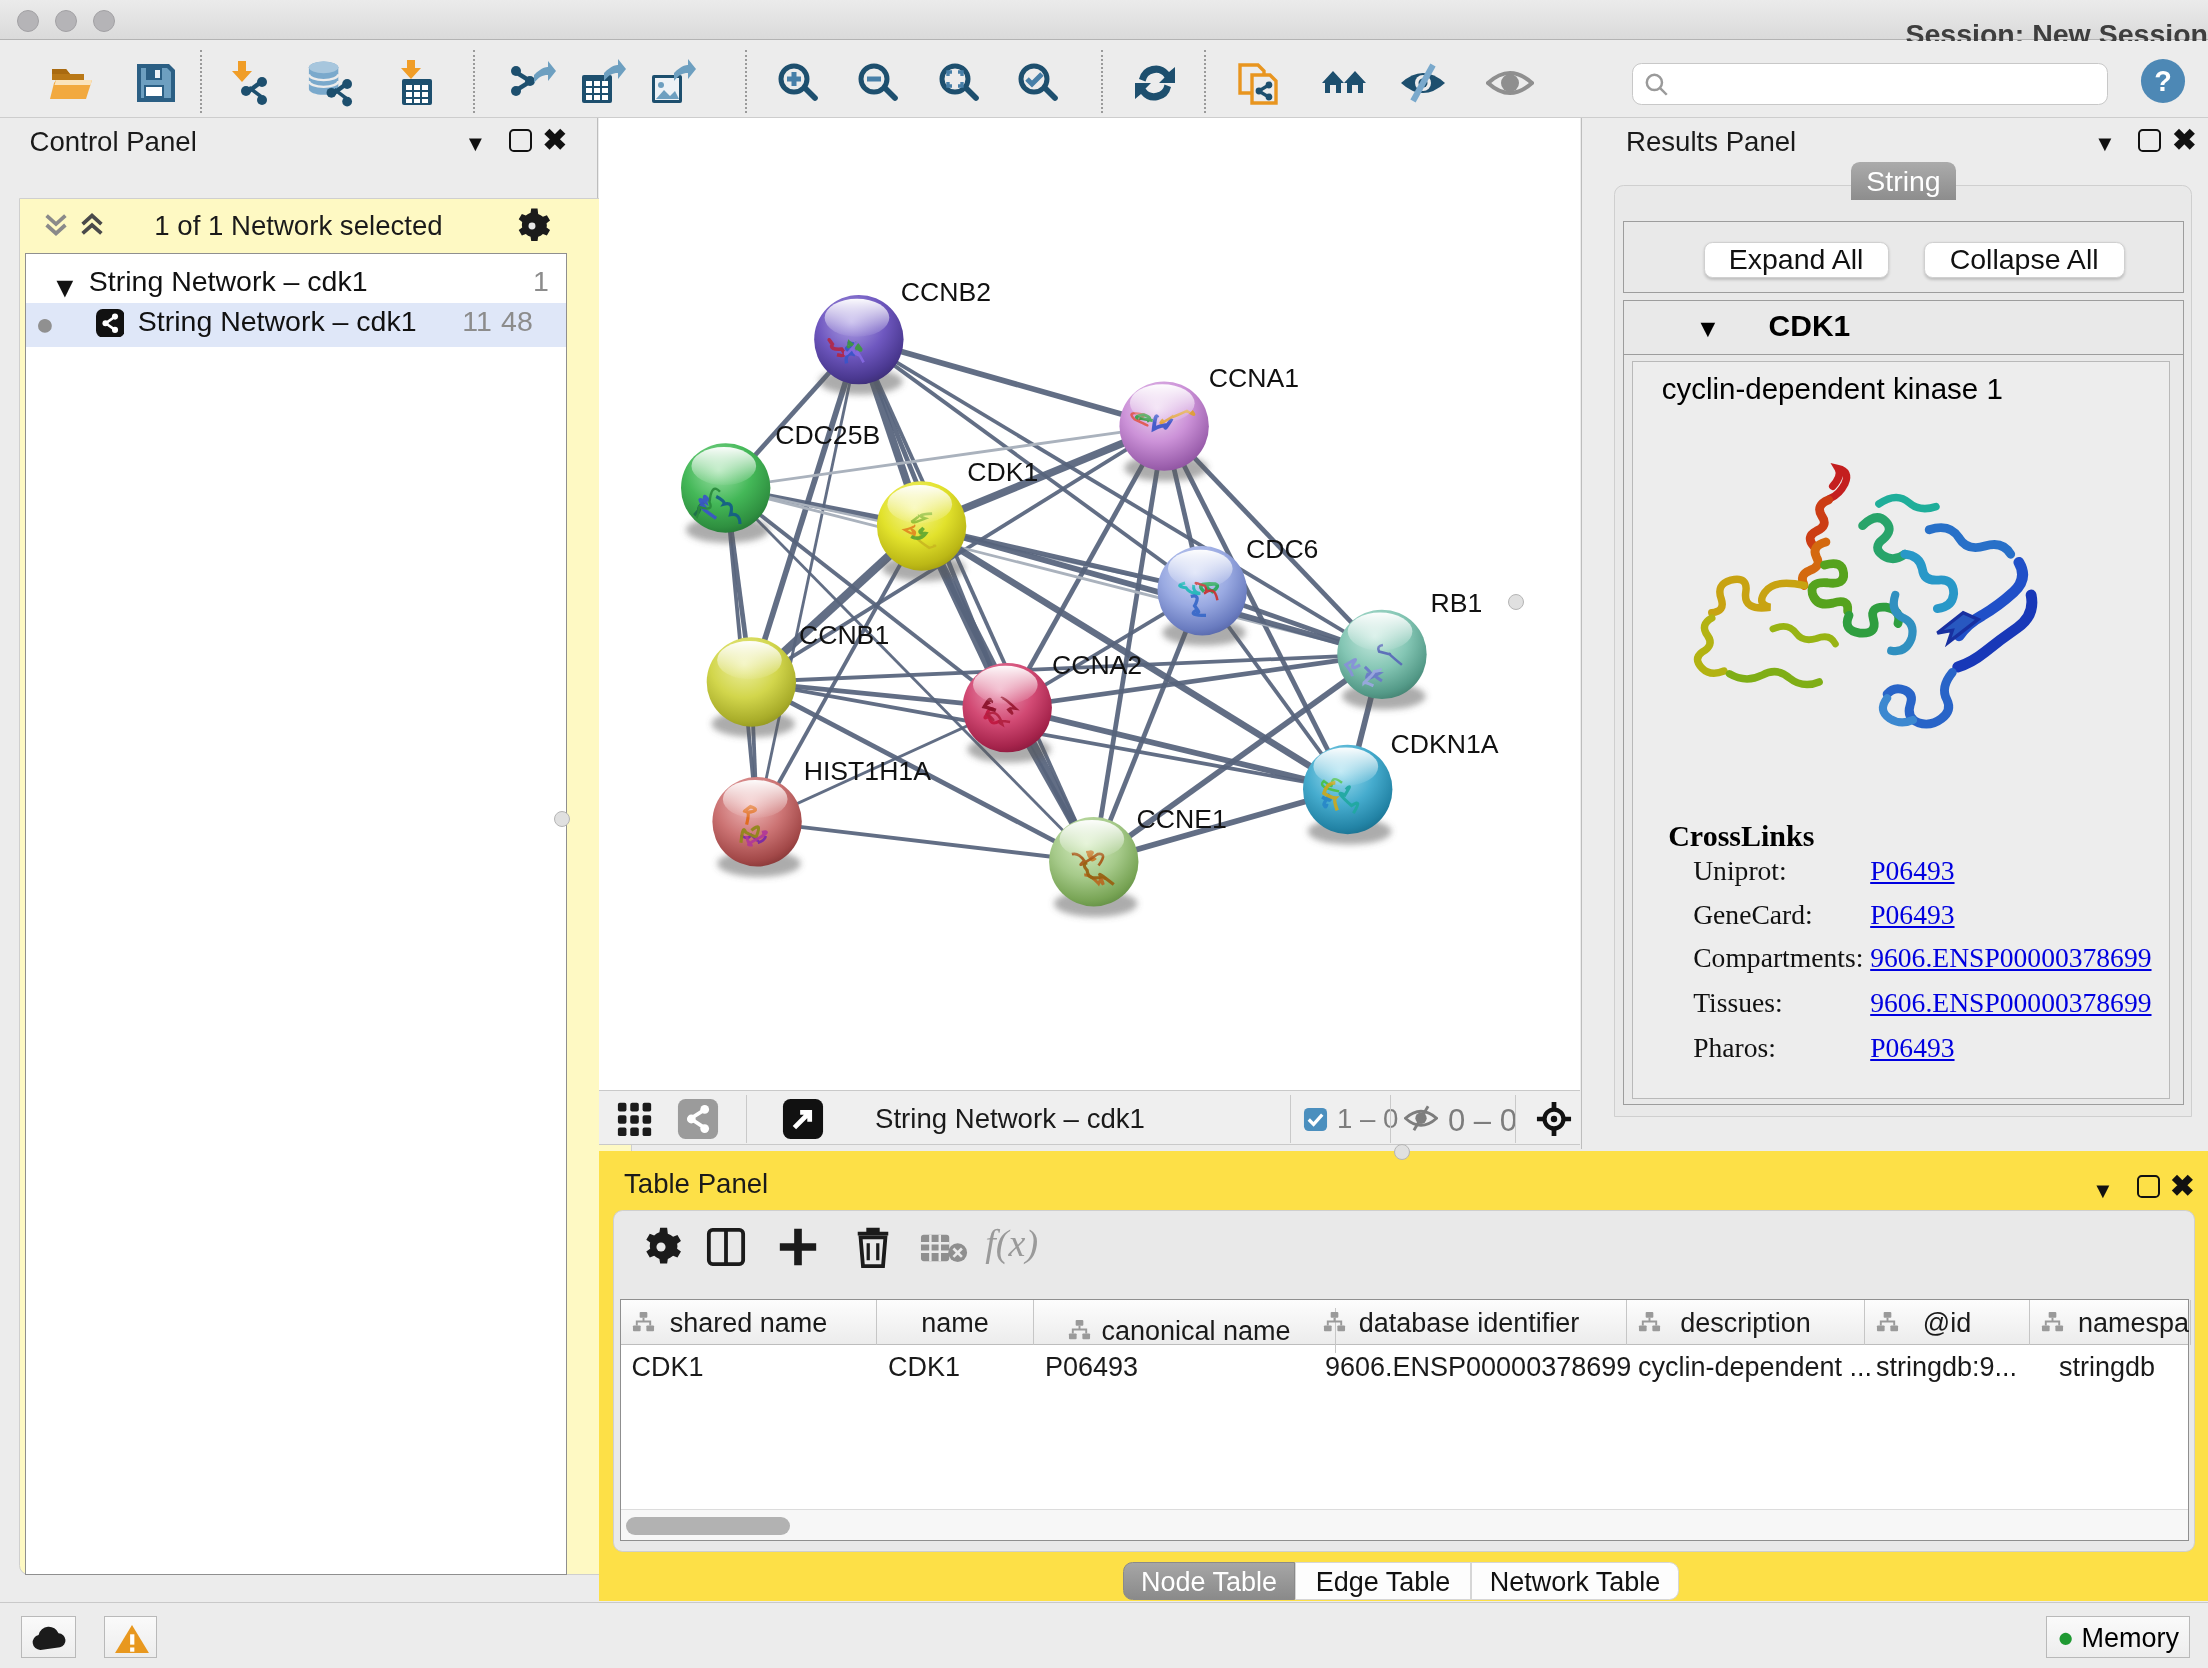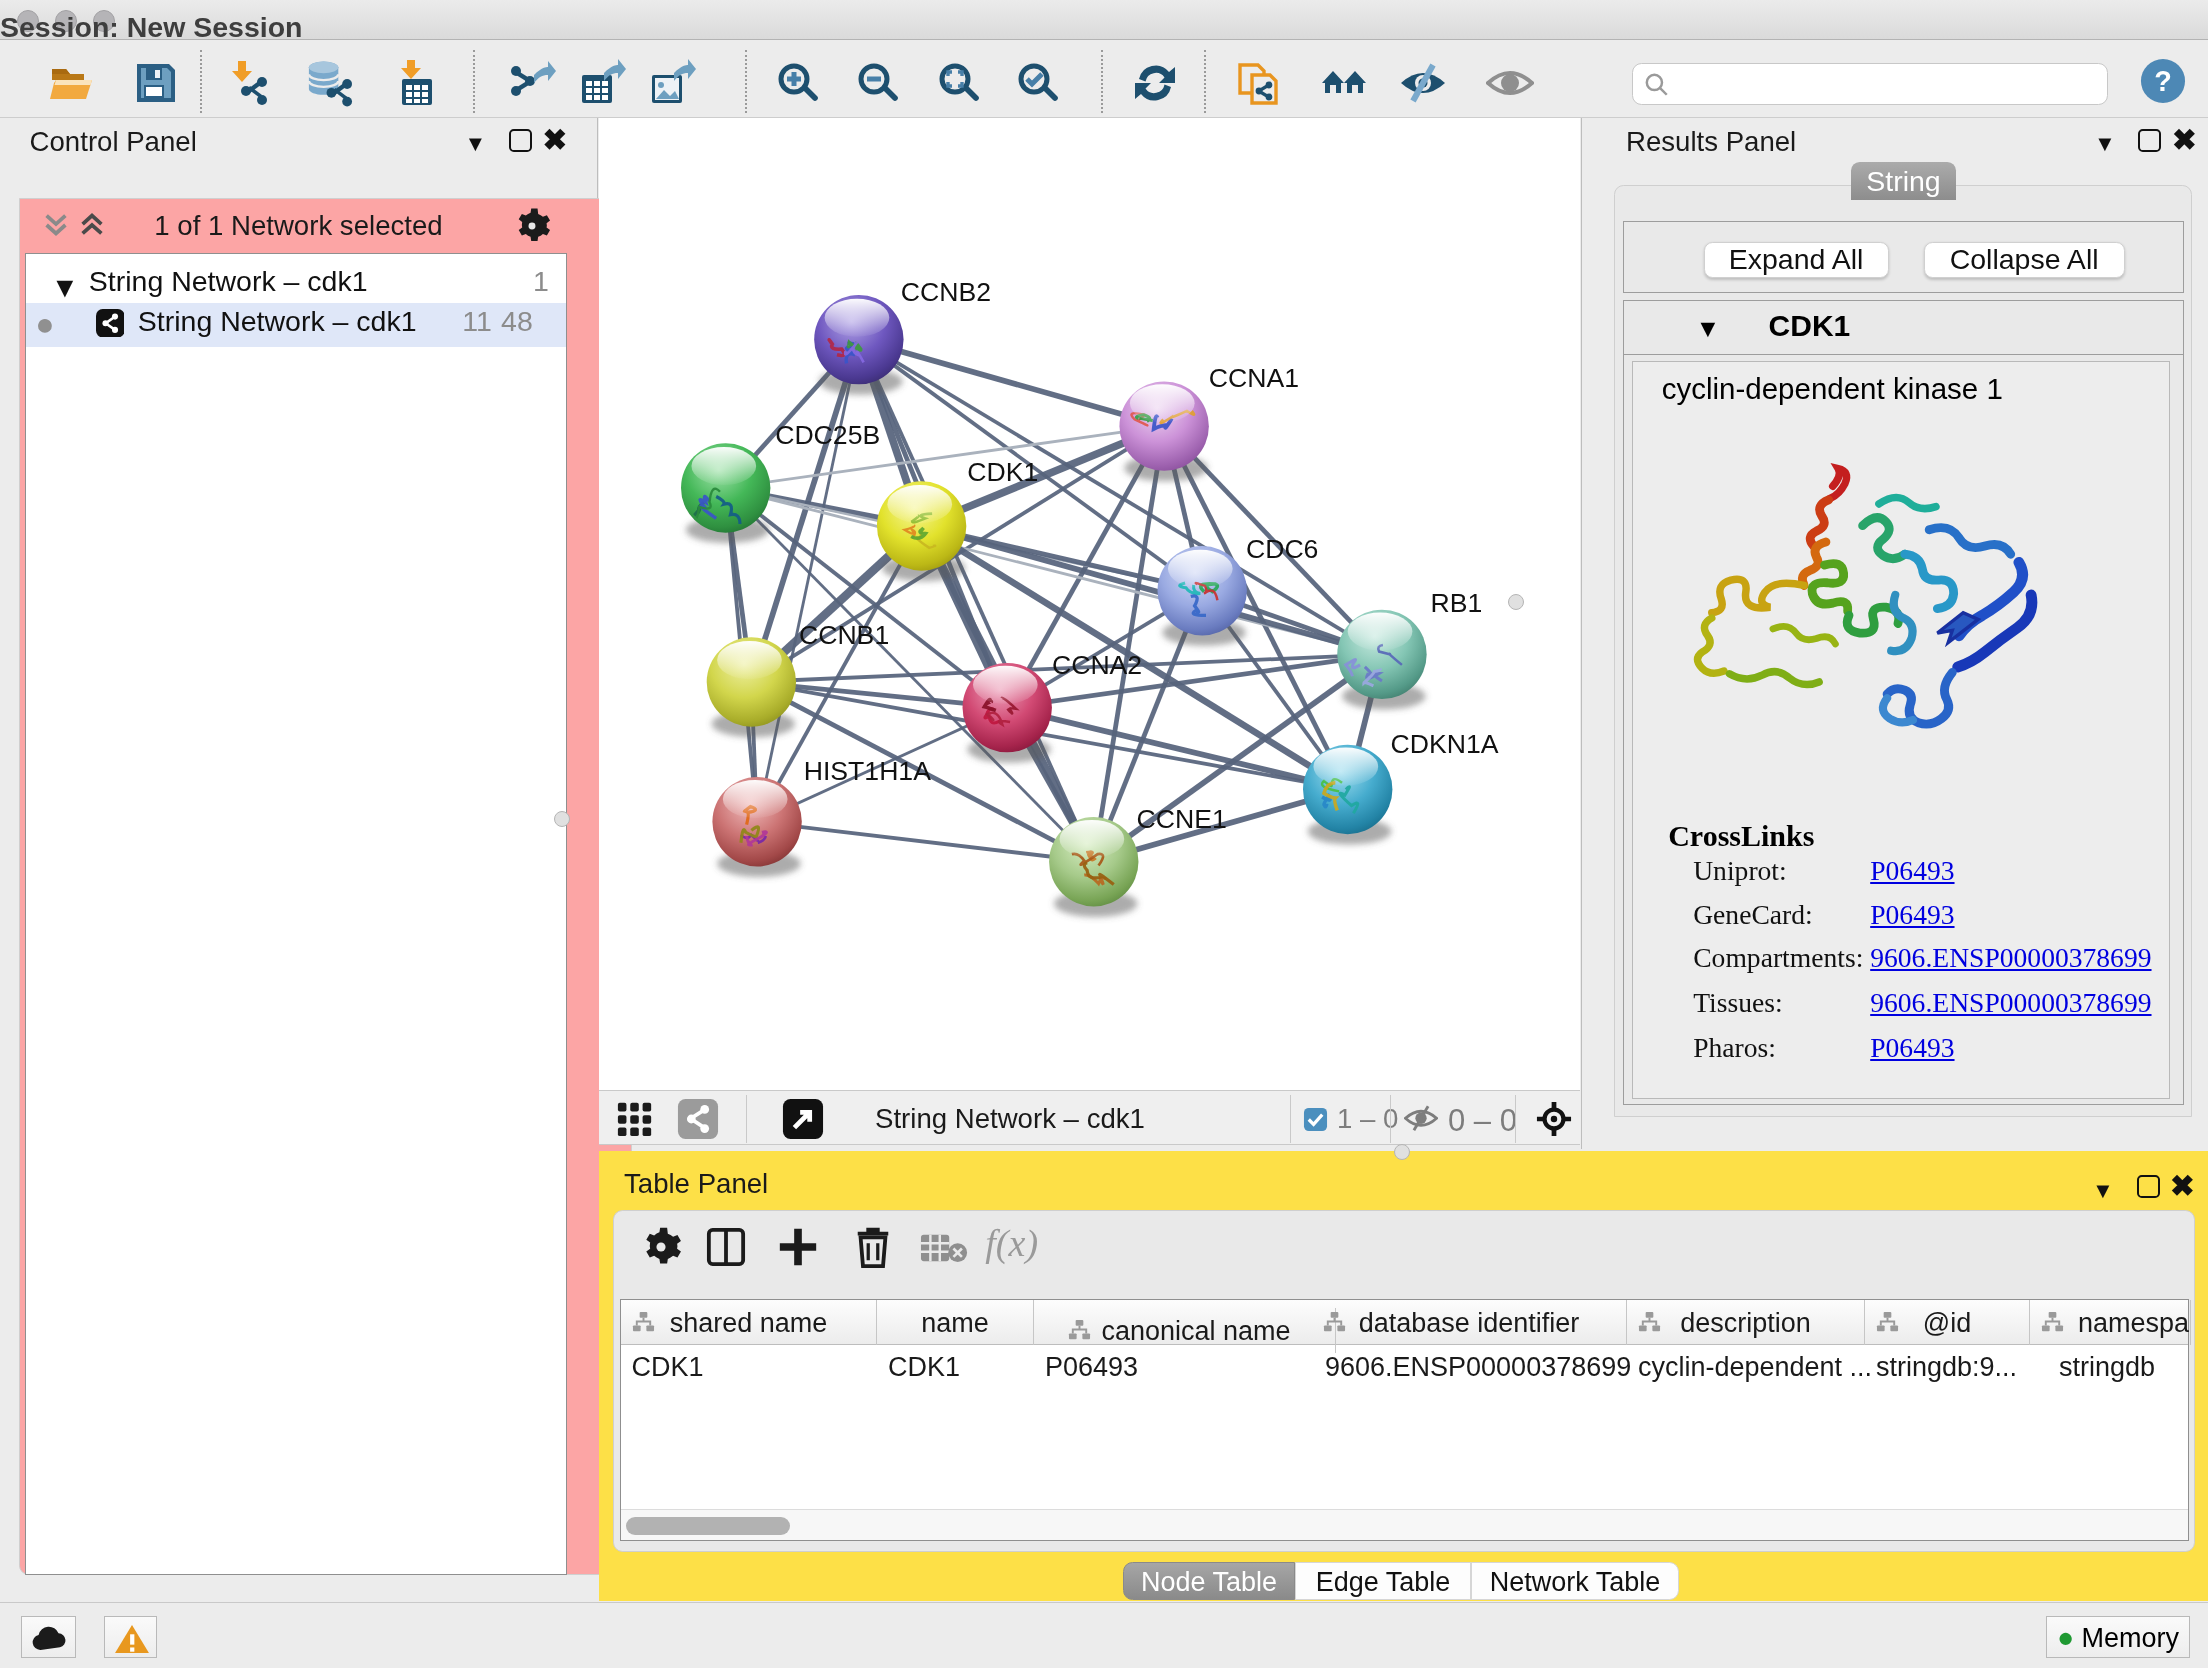--- a/index.html
+++ b/index.html
@@ -12,21 +12,21 @@
 }
 
 #titlebar {
   position:absolute; left:0; top:0; width:2208px; height:40px;
   background:linear-gradient(#ebebeb,#dadada);
   border-bottom:1px solid #b3b3b3;
 }
 .tl { position:absolute; top:9.5px; width:22px; height:22px; border-radius:50%;
   background:#b5b4b7; border:1px solid #a2a1a4; }
 #title-text {
-  position:absolute; top:11px; left:0; width:100%; text-align:left;
+  position:absolute; top:18px; left:0; width:100%; text-align:right;
   font-size:28.5px; font-weight:bold; color:#3e3e3e;
 }
 
 #toolbar {
   position:absolute; left:0; top:41px; width:2208px; height:77px;
   background:#ececec; border-bottom:1px solid #cdcdcd;
 }
 .tbi { position:absolute; top:18px; }
 .tbsep { position:absolute; top:8.6px; height:63px; width:0;
   border-left:2.9px dotted #9a9a9a; }
@@ -42,21 +42,21 @@
 #cpanel { position:absolute; left:7.6px; top:118px; width:590px; height:1457px; background:#ececec; border-right:1px solid #bdbdbd;}
 #cp-title { position:absolute; left:22px; top:7.6px; }
 #cp-tabs { position:absolute; left:62px; top:42px; height:38px; }
 .tab { display:inline-block; height:38px; line-height:38px; padding:0 23px;
   font-size:27px; color:#111; background:#fdfdfd; border:1px solid #d6d6d6;
   text-align:center; vertical-align:top;}
 .tab.first { border-radius:9.5px 0 0 0; }
 .tab.last  { border-radius:0 9.5px 0 0; }
 .tab.sel { background:linear-gradient(#a6a6a6,#8a8a8a); color:#fff; border-color:#8a8a8a; }
 #cp-sub { position:absolute; left:11.4px; top:80px; width:613px; height:1377px;
-  background:#fca5a5; border:1px solid #cfcfcf; border-radius:0 9.5px 9.5px 9.5px; }
+  background:#fef9c3; border:1px solid #cfcfcf; border-radius:0 9.5px 9.5px 9.5px; }
 #cp-toolrow { position:absolute; left:0px; top:0px; width:557px; height:53px; }
 #cp-count { position:absolute; width:100%; text-align:center; top:11.4px; font-size:27.6px; color:#1a1a1a;}
 #cp-tree { position:absolute; left:4.8px; top:54px; width:542px; height:1322px;
   background:#fff; border:1.9px solid #8f8f8f; }
 .treerow { position:absolute; left:0; width:100%; height:44px; font-size:28.5px; color:#111; }
 .trnum { position:absolute; font-size:28.5px; color:#8c8c8c; }
 
 #netview { position:absolute; left:599px; top:118px; width:981px; height:972px; background:#fff; }
 #netbar { position:absolute; left:599px; top:1090px; width:981px; height:55px;
   background:#efefef; border-top:1px solid #c9c9c9; border-bottom:1px solid #c9c9c9;}

